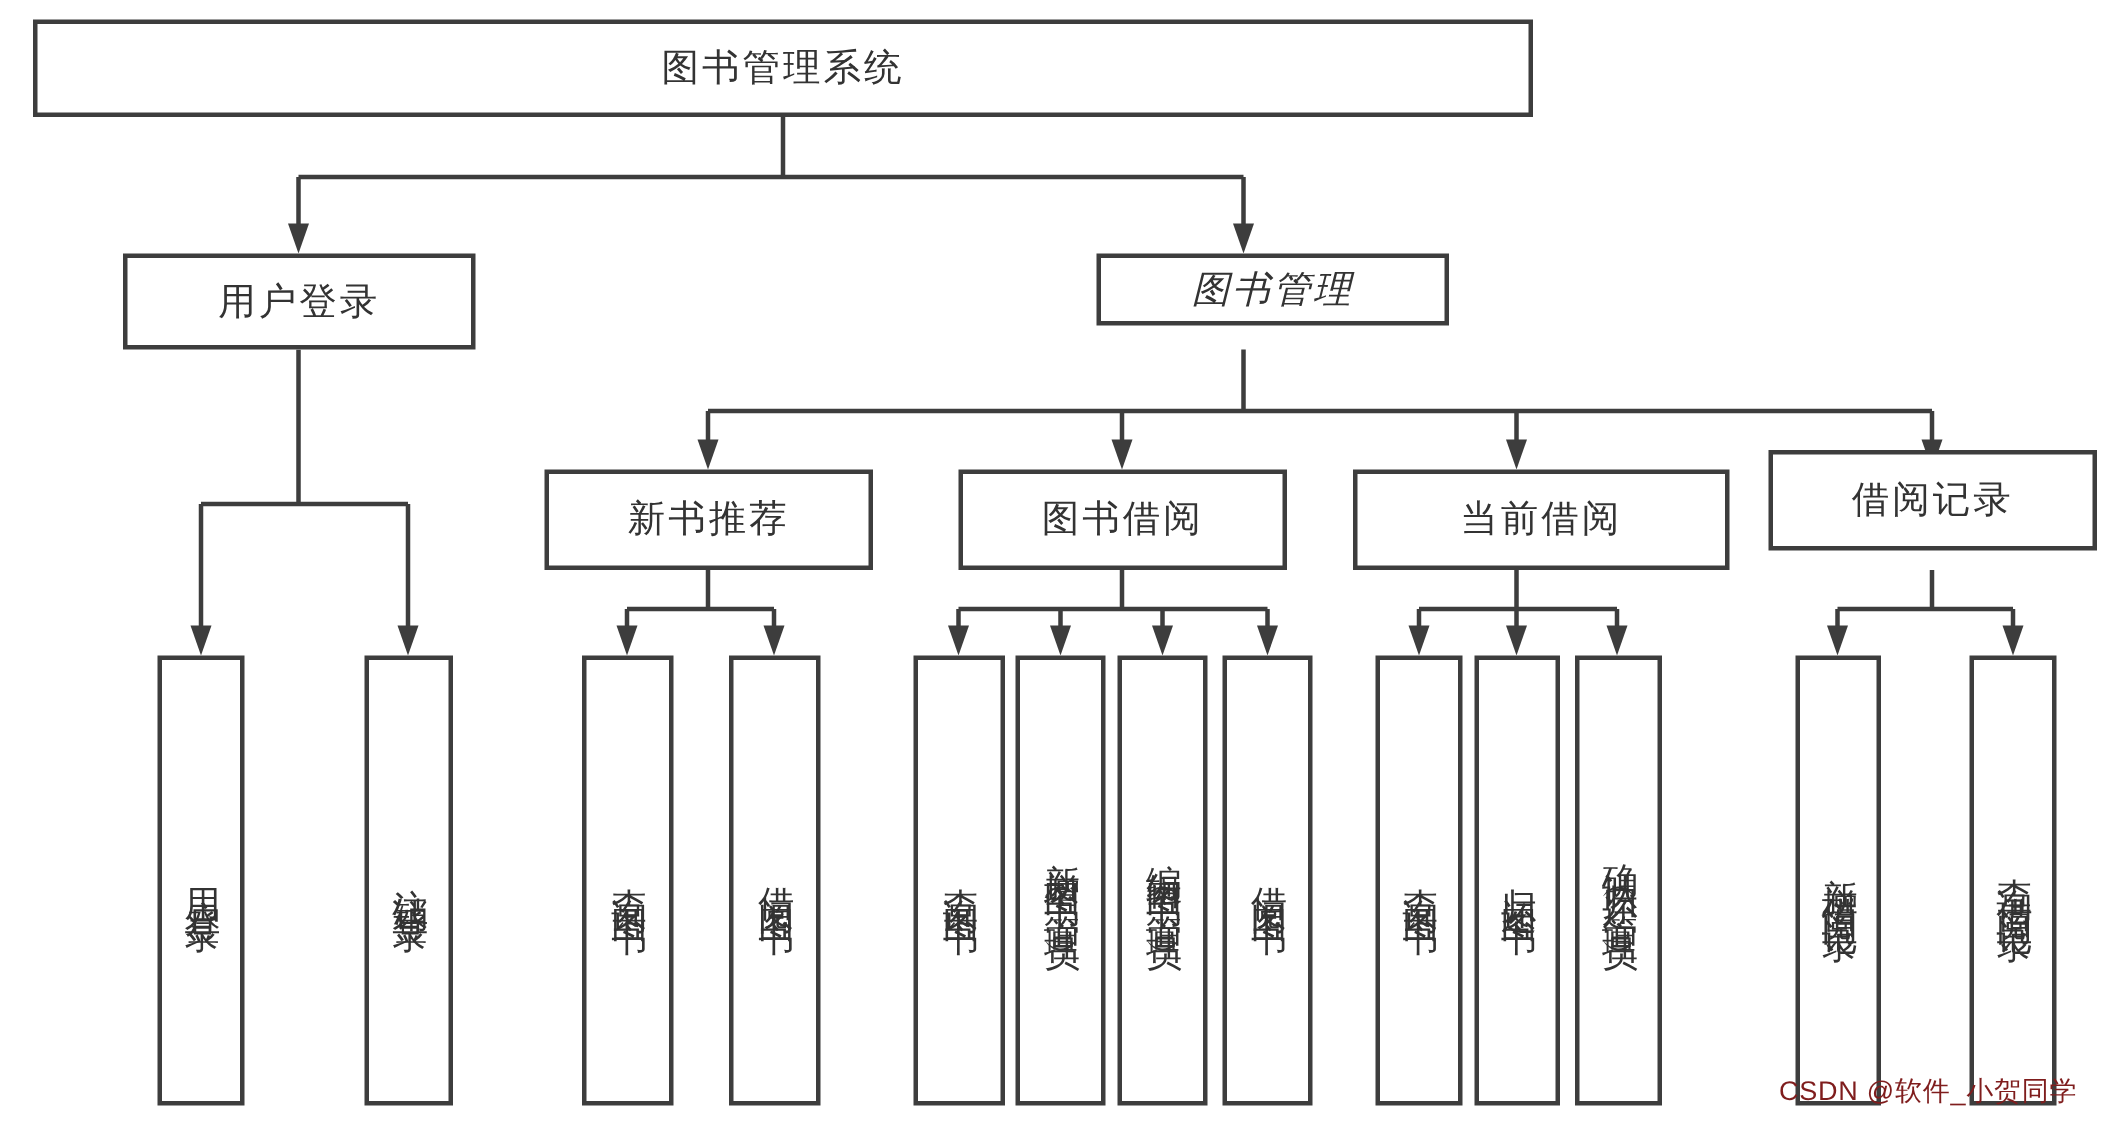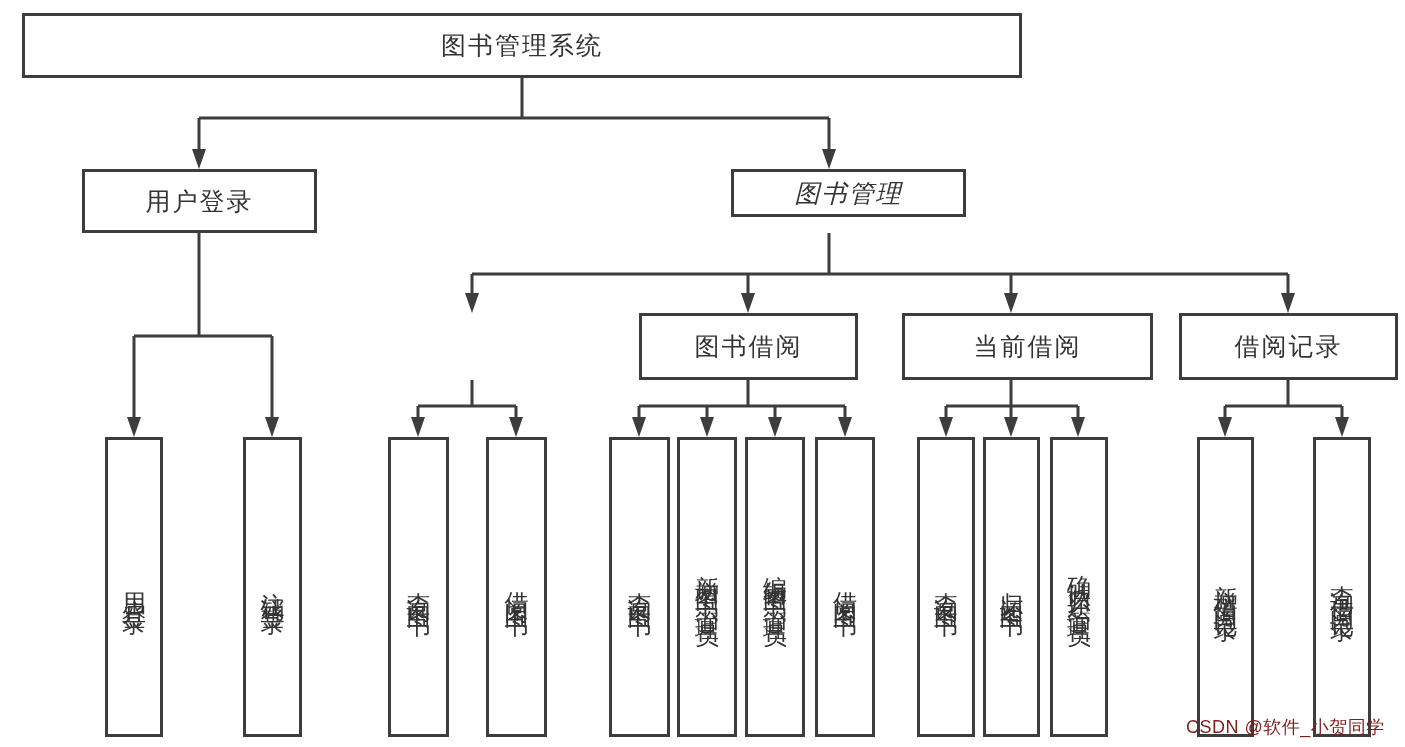--- a/index.html
+++ b/index.html
@@ -105,27 +105,30 @@
     <span class="h-label">图书管理系统</span>
   </div>
 
   <div class="node" style="left:82px; top:169px; width:235px; height:64px;">
     <span class="h-label">用户登录</span>
   </div>
   <div class="node" style="left:731px; top:169px; width:235px; height:48px;font-style:italic;">
     <span class="h-label">图书管理</span>
   </div>
 
+  <div class="node" style="left:363px; top:313px; width:219px; height:67px;">
+    <span class="h-label">新书推荐</span>
+  </div>
   <div class="node" style="left:639px; top:313px; width:219px; height:67px;">
     <span class="h-label">图书借阅</span>
   </div>
   <div class="node" style="left:902px; top:313px; width:251px; height:67px;">
     <span class="h-label">当前借阅</span>
   </div>
-  <div class="node" style="left:1179px; top:313px; width:219px; height:67px;">
+  <div class="node" style="left:1179px; top:300px; width:219px; height:67px;">
     <span class="h-label">借阅记录</span>
   </div>
 
   <div class="node" style="left:105px; top:437px; width:58px; height:300px;">
     <span class="v-label">用户登录</span>
   </div>
   <div class="node" style="left:243px; top:437px; width:59px; height:300px;">
     <span class="v-label">注销登录</span>
   </div>
 

